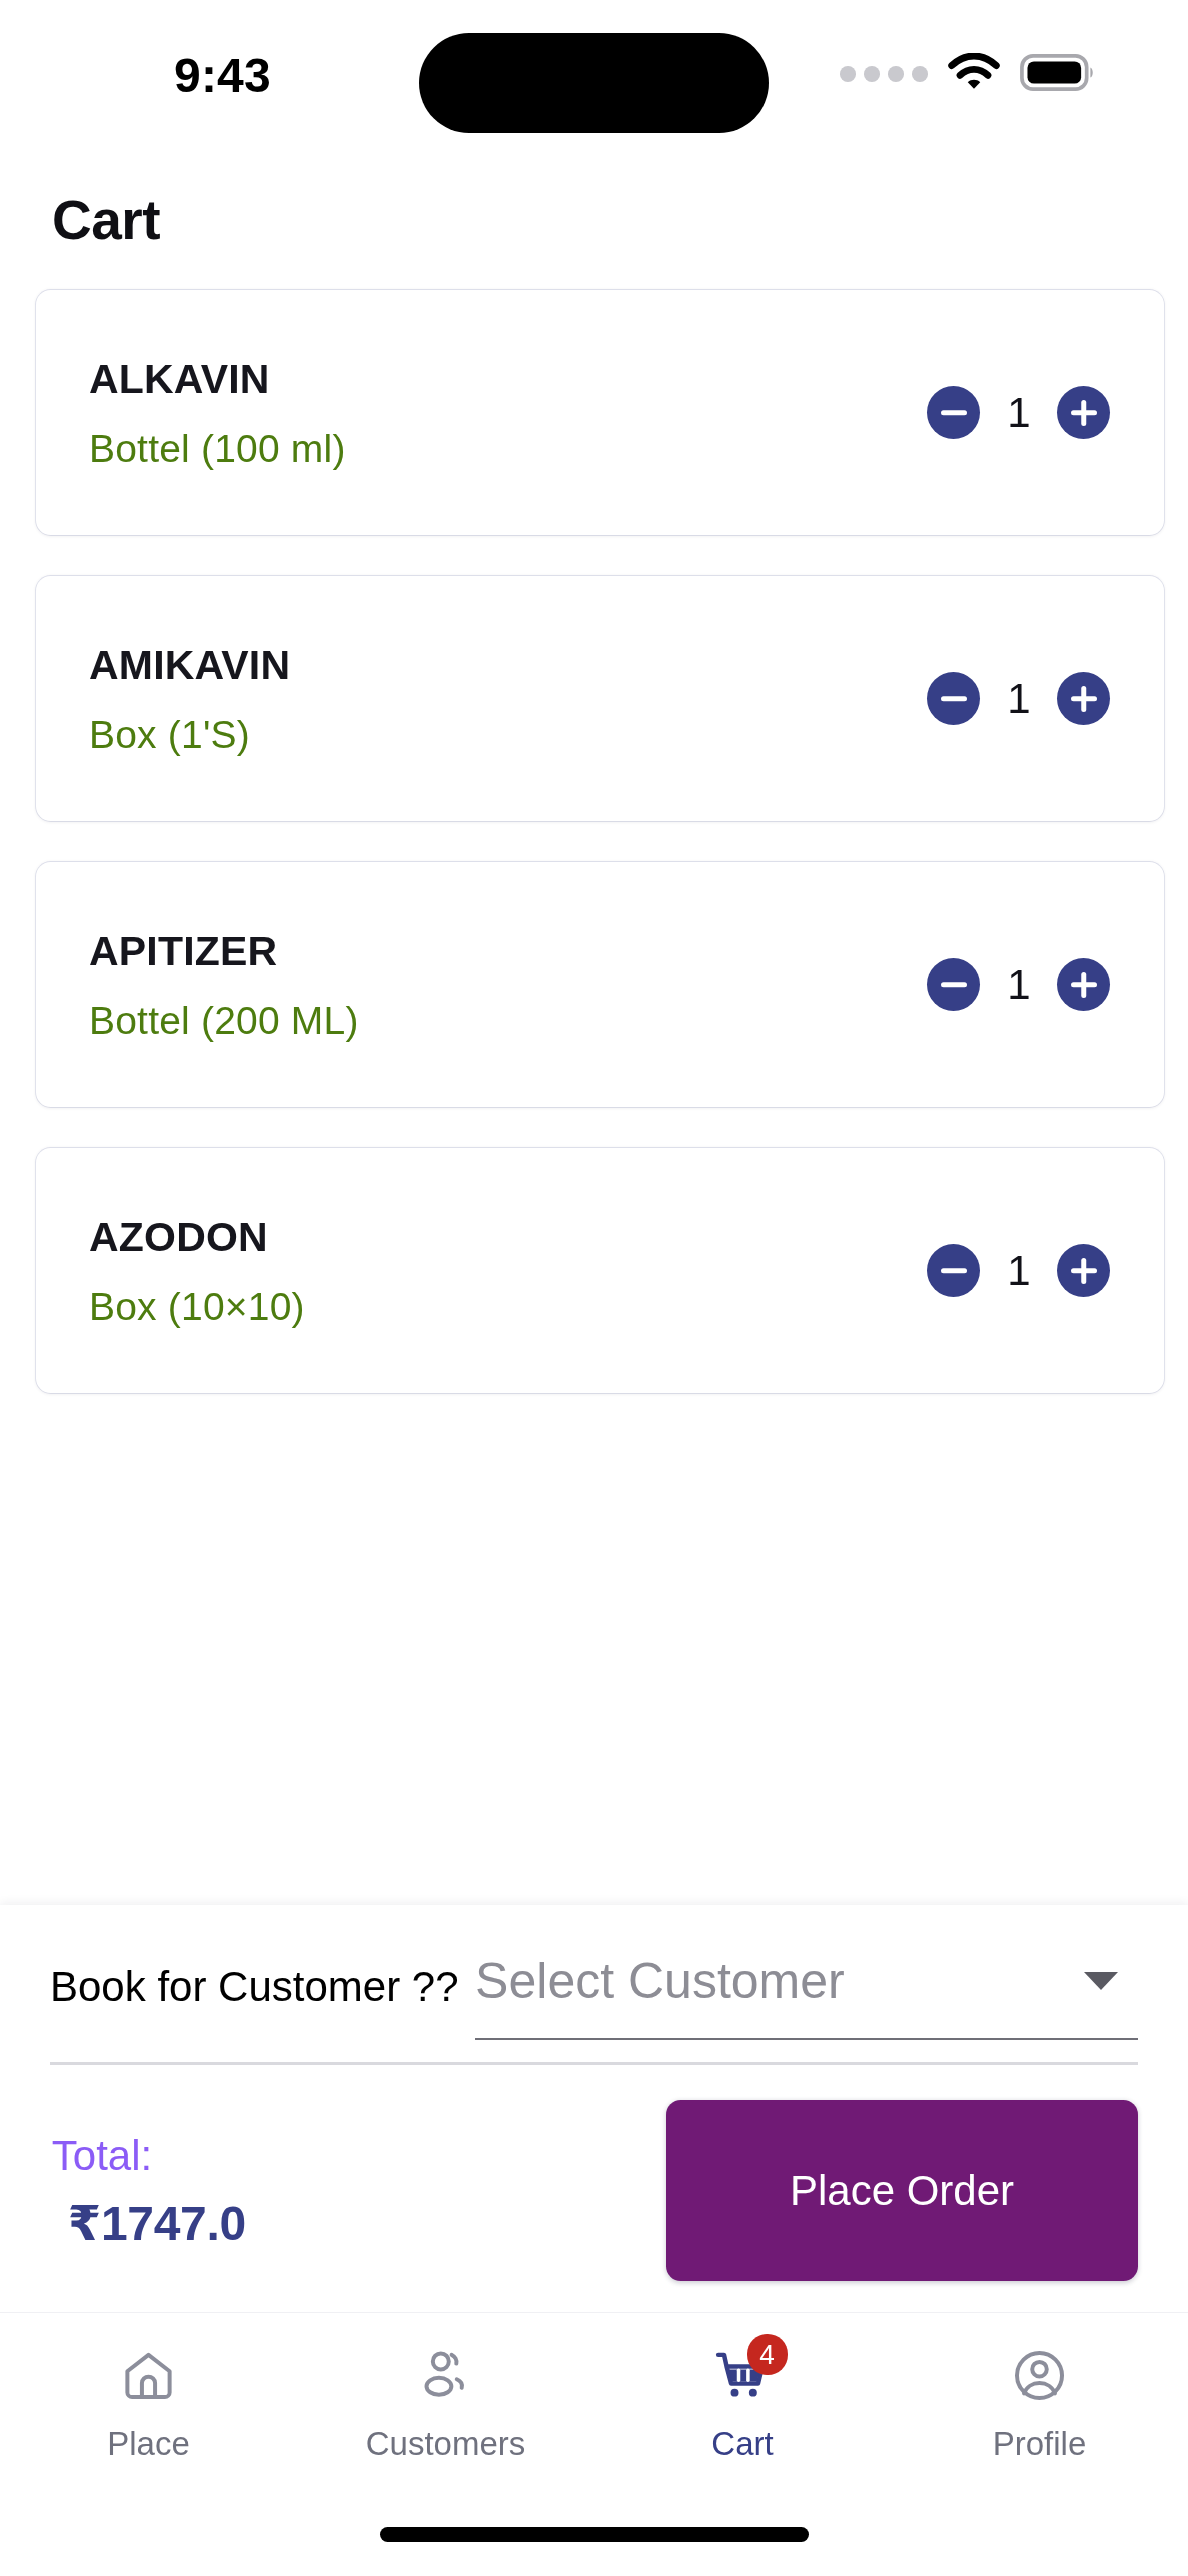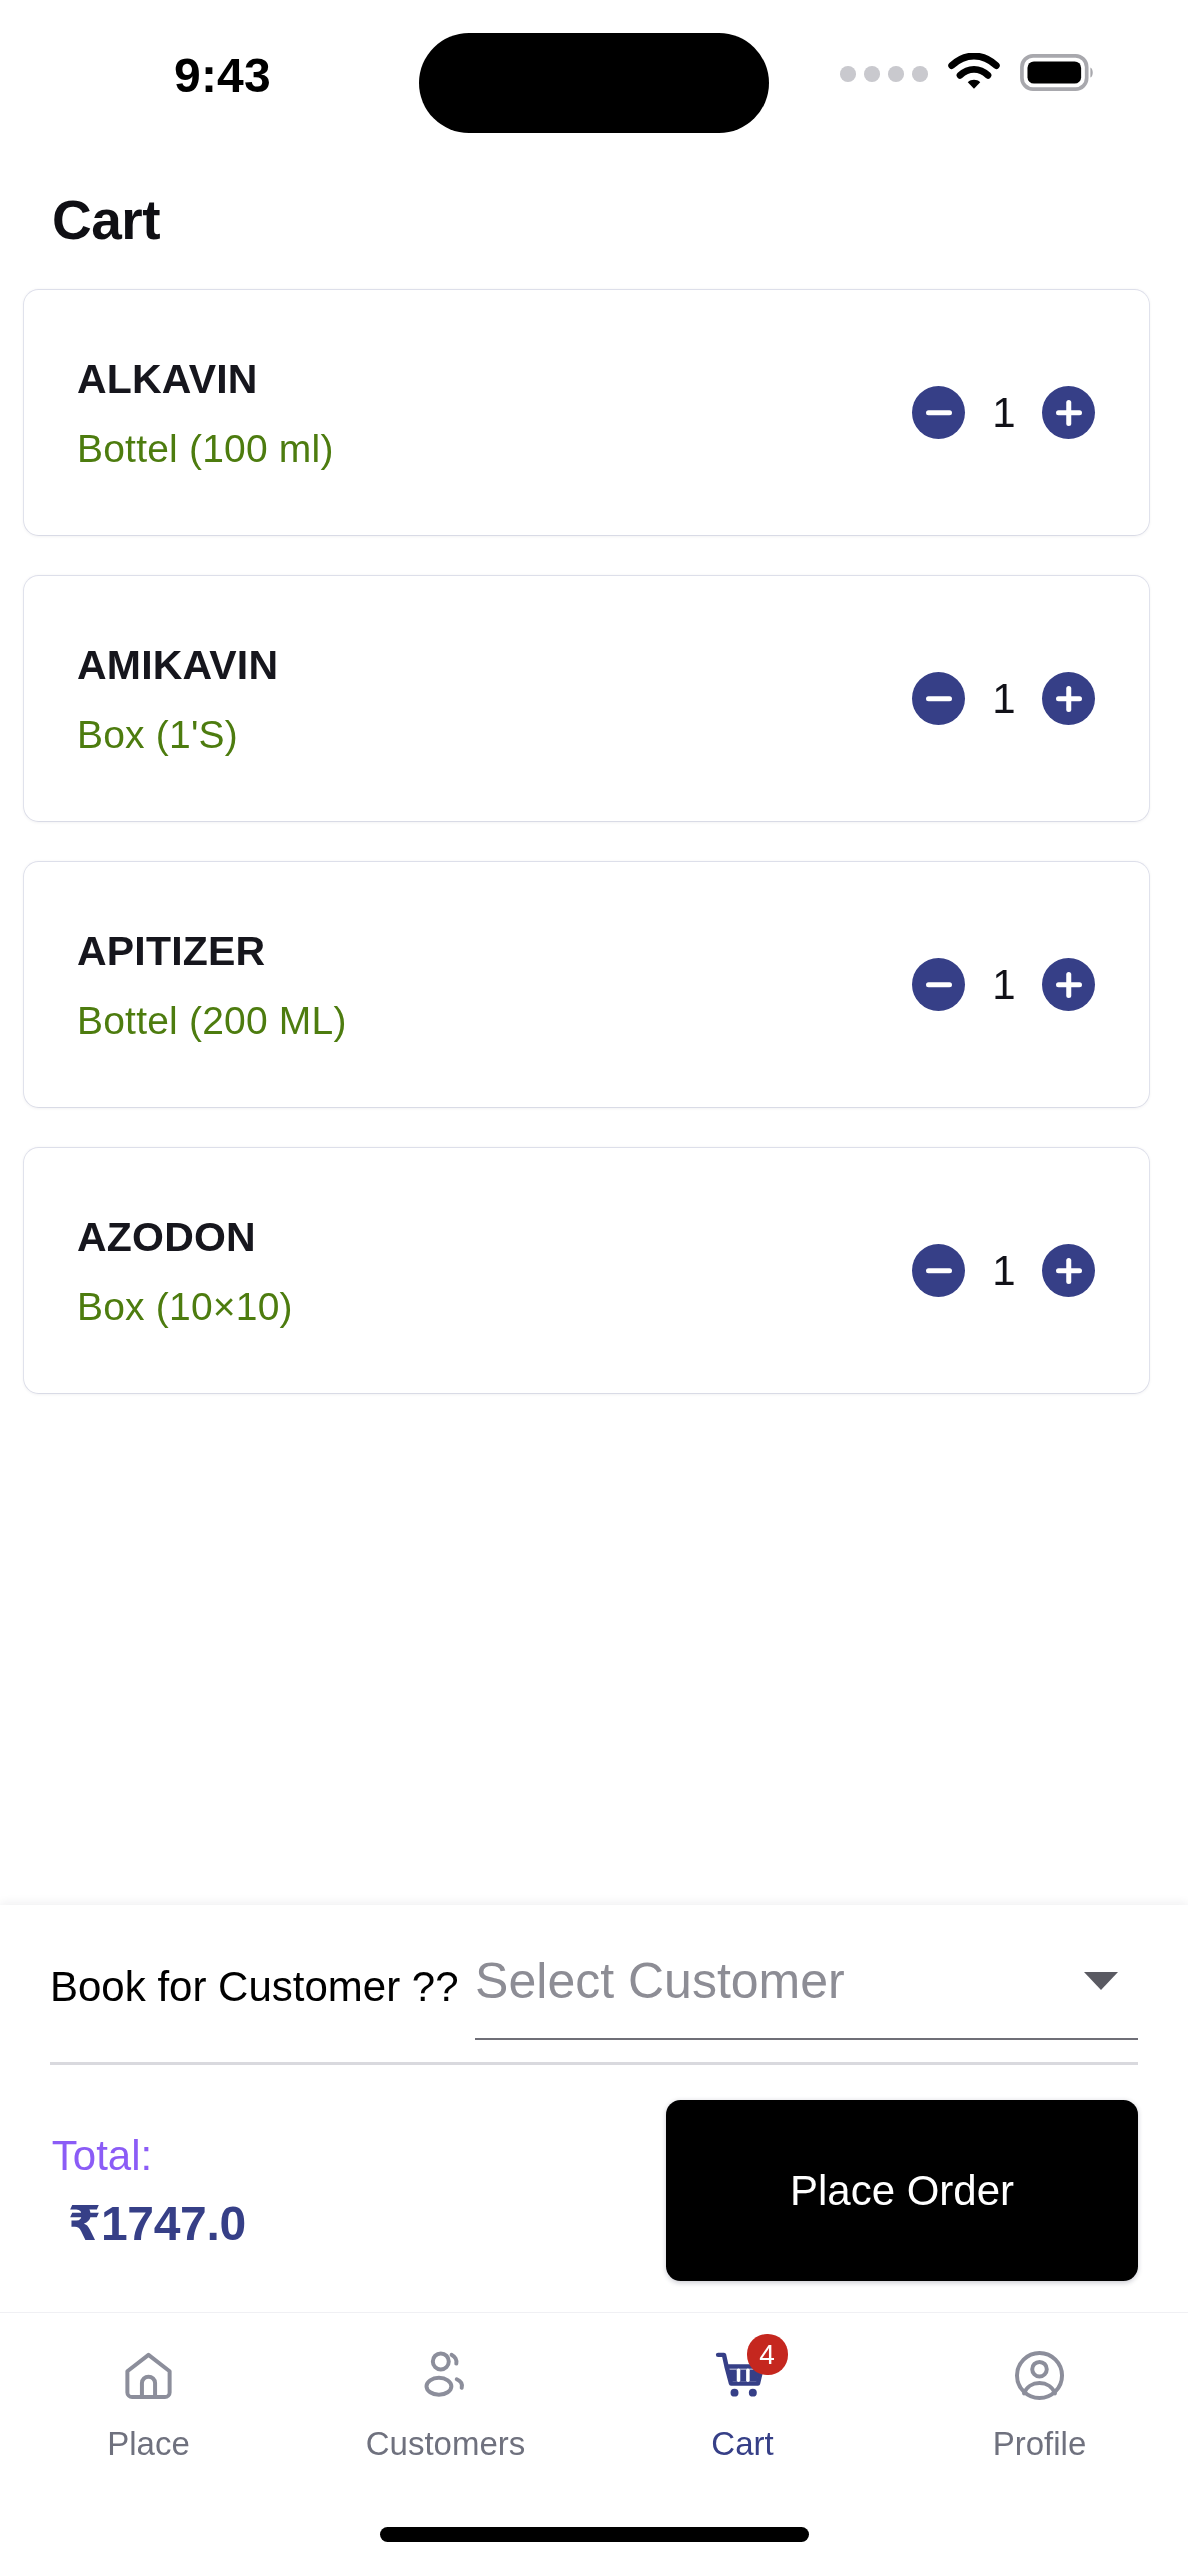--- a/index.html
+++ b/index.html
@@ -74,22 +74,23 @@
     font-size: 55px;
     font-weight: 700;
     color: #0f0f14;
     letter-spacing: -0.5px;
     line-height: 66px;
   }
 
   
   .cart-list {
     flex: 1 1 auto;
-    padding: 37px 39px 0 24px;
+    padding: 37px 24px 0 24px;
     overflow: hidden;
+    margin-left: 12px;
   }
   .cart-card {
     position: relative;
     background: #ffffff;
     border-radius: 14.7px;
     box-shadow: 0 0.9px 3.7px rgba(20,22,60,0.09),
                 0 0 0 0.9px rgba(225,227,238,0.85);
     height: 245px;
     margin-bottom: 41px;
     display: flex;
@@ -228,21 +229,21 @@
   .total-amount {
     margin-top: 13px;
     font-size: 48px;
     font-weight: 700;
     color: #363f87;
     line-height: 57px;
     letter-spacing: -0.3px;
     margin-left: 16px;
   }
   .place-order {
-    background: #000000;
+    background: #701a75;
     color: #ffffff;
     border: none;
     border-radius: 14.7px;
     font-family: inherit;
     font-size: 42px;
     font-weight: 400;
     width: 472px;
     height: 181px;
     cursor: pointer;
     box-shadow: 0 1.8px 5.5px rgba(26,28,60,0.22);

